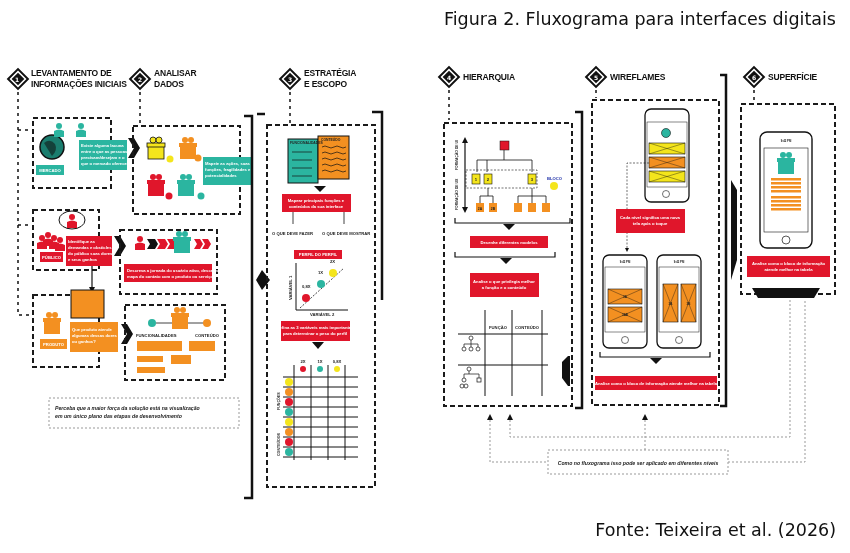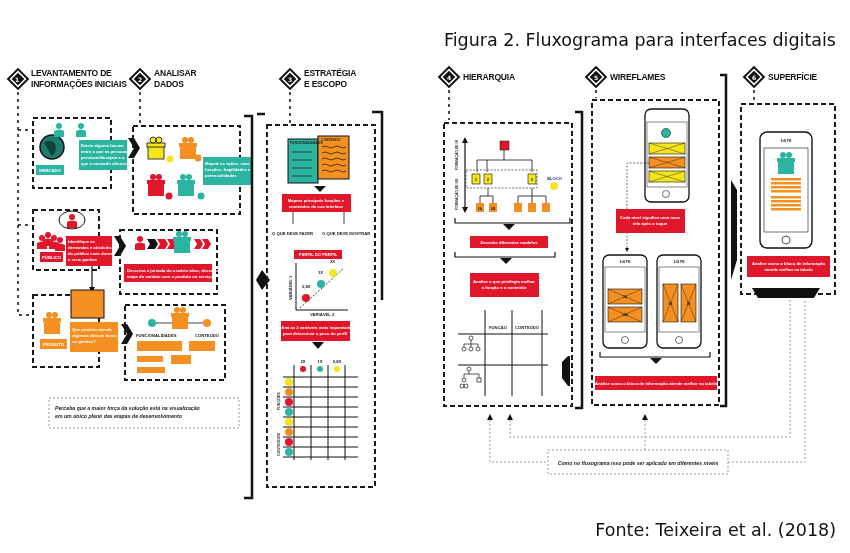--- a/index.html
+++ b/index.html
@@ -1,18 +1,18 @@
 <!DOCTYPE html>
 <html><head>
 <meta charset="utf-8">
 <style>
   html,body{margin:0;padding:0;background:#fff;}
   body{width:850px;height:553px;position:relative;overflow:hidden;font-family:"DejaVu Sans",sans-serif;}
   .caption{position:absolute;right:14px;font-family:"DejaVu Sans",sans-serif;color:#111;font-size:17.5px;}
-  #fig-title{top:9px;margin-top:21px;}
+  #fig-title{top:9px;}
   #fig-source{top:520px;}
   #diagram{position:absolute;left:0;top:0;width:850px;height:553px;}
   .ttl{font-family:"Liberation Sans",sans-serif;font-weight:bold;font-size:8.5px;fill:#111;letter-spacing:-0.2px;}
   .sm{font-family:"Liberation Sans",sans-serif;font-size:4.2px;fill:#fff;font-weight:bold;}
   .smd{font-family:"Liberation Sans",sans-serif;font-size:4.2px;fill:#222;font-weight:bold;}
   .note{font-family:"Liberation Sans",sans-serif;font-size:5.2px;fill:#222;font-style:italic;font-weight:bold;}
   .dash{fill:none;stroke:#1a1a1a;stroke-width:2;stroke-dasharray:5 3;}
   .dot{fill:none;stroke:#999;stroke-width:1;stroke-dasharray:2 2;}
   .brk{fill:none;stroke:#111;stroke-width:2.5;}
 </style>
@@ -392,13 +392,13 @@
     <path class="dot" d="M510 420 L510 437 L790 437 L790 300"></path>
     <path d="M507 420 L510 414 L513 420 Z" fill="#111"></path>
     <path class="dot" d="M645 420 L645 450"></path>
     <path d="M642 420 L645 414 L648 420 Z" fill="#111"></path>
     <path class="dot" d="M728 462 L805 462 L805 300"></path>
     <rect class="dot" x="548" y="450" width="180" height="24"></rect>
     <text class="note" x="638" y="465" text-anchor="middle">Como no fluxograma isso pode ser aplicado em diferentes níveis</text>
   </g>
 </svg>
 
-<div id="fig-source" class="caption">Fonte: Teixeira et al. (2018)</div>
+<div id="fig-source" class="caption">Fonte: Teixeira et al. (2026)</div>
 
 </body></html>

